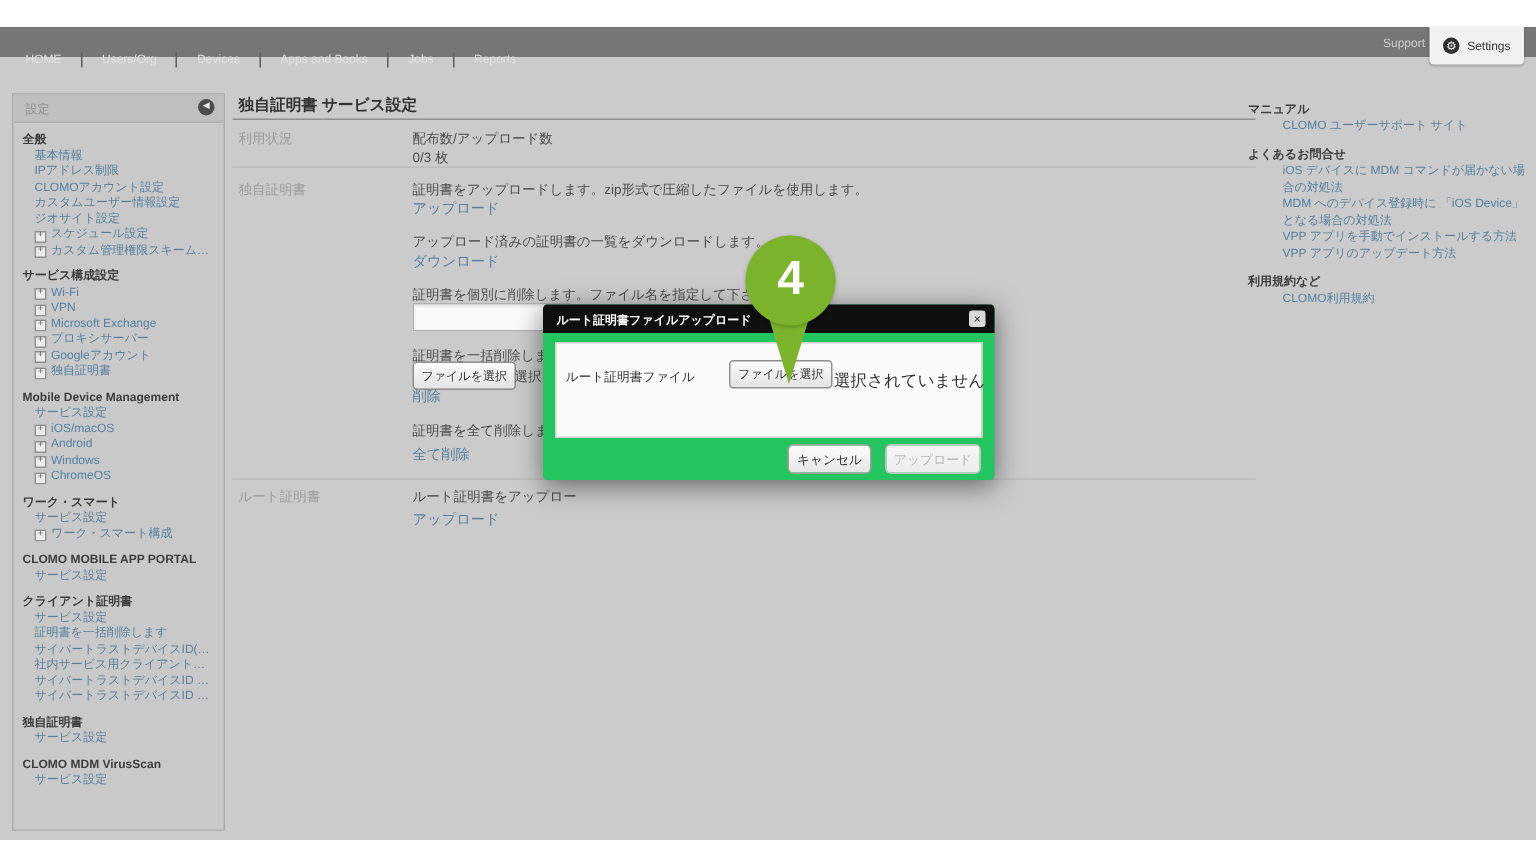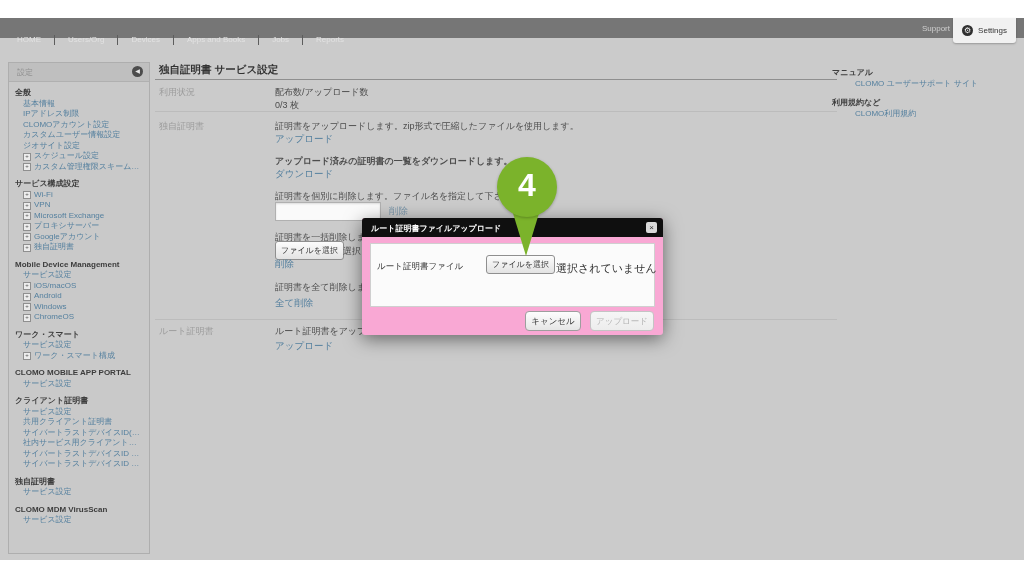--- a/index.html
+++ b/index.html
@@ -37,21 +37,21 @@
   .name-input{position:absolute;left:275px;top:202px;width:100px;height:15px;border:1px solid #b0b0b0;background:#fafafa;box-shadow:inset 0 1px 2px rgba(0,0,0,.12);z-index:6;}
   .filebtn{position:absolute;font-size:8px;color:#333;background:linear-gradient(#fcfcfc,#e3e3e3);border:1px solid #8f8f8f;border-radius:3px;padding:3px 5px;z-index:6;cursor:pointer;white-space:nowrap;}
 
   
   .help{position:absolute;left:832px;top:67px;width:186px;z-index:6;}
   .help-group{margin-bottom:8px;}
   .help-title{font-size:8px;font-weight:bold;color:#3d3d3d;line-height:11px;}
   .help-link{font-size:8px;color:#55809f;line-height:11px;padding-left:7px;cursor:pointer;margin-left:16px;}
 
   
-  .modal{position:absolute;left:362px;top:218px;width:301px;height:117px;background:#f9a8d4;border-radius:3px;box-shadow:0 4px 18px rgba(0,0,0,.5);z-index:40;}
+  .modal{position:absolute;left:362px;top:203px;width:301px;height:117px;background:#22c55e;border-radius:3px;box-shadow:0 4px 18px rgba(0,0,0,.5);z-index:40;}
   .modal-titlebar{position:absolute;left:0;top:0;width:100%;height:19px;background:#0f0f0f;border-radius:3px 3px 0 0;}
   .modal-title{position:absolute;left:9px;top:5px;font-size:8px;font-weight:bold;color:#fff;white-space:nowrap;}
   .modal-close{position:absolute;right:6px;top:4px;width:11px;height:11px;background:#d9d9d9;border-radius:2px;color:#333;font-size:8px;line-height:11px;text-align:center;cursor:pointer;}
   .modal-box{position:absolute;left:8px;top:25px;width:283px;height:62px;background:#fbfbfb;border:1px solid #cfcfcf;}
   .modal-field-label{position:absolute;left:15px;top:43px;font-size:8.5px;color:#333;z-index:41;}
   .modal-filebtn{position:absolute;left:124px;top:37px;z-index:41;}
   .modal-filestatus{position:absolute;left:194px;top:43px;font-size:11px;color:#333;z-index:41;white-space:nowrap;}
   .mbtn{position:absolute;font-size:8.5px;color:#333;background:linear-gradient(#fdfdfd,#e6e6e6);border:1px solid #9e9e9e;border-radius:4px;text-align:center;cursor:pointer;z-index:41;}
   .mbtn.cancel{left:163px;top:93px;width:54px;height:18px;line-height:18px;}
   .mbtn.disabled{left:228px;top:93px;width:62px;height:18px;line-height:18px;color:#b3b3b3;border-color:#c4c4c4;background:linear-gradient(#f6f6f6,#ededed);cursor:default;}
@@ -121,21 +121,21 @@
           <div class="side-item"><span>サービス設定</span></div>
           <div class="side-item"><span class="plus">+</span><span>ワーク・スマート構成</span></div>
         </div>
         <div class="sec">
           <div class="sec-title">CLOMO MOBILE APP PORTAL</div>
           <div class="side-item"><span>サービス設定</span></div>
         </div>
         <div class="sec">
           <div class="sec-title">クライアント証明書</div>
           <div class="side-item"><span>サービス設定</span></div>
-          <div class="side-item"><span>共用クライアント証明書</span></div>
+          <div class="side-item"><span>証明書を一括削除します</span></div>
           <div class="side-item"><span>サイバートラストデバイスID(pilot)...</span></div>
           <div class="side-item"><span>社内サービス用クライアント証明書</span></div>
           <div class="side-item"><span>サイバートラストデバイスID G3is...</span></div>
           <div class="side-item"><span>サイバートラストデバイスID G3is(...</span></div>
         </div>
         <div class="sec">
           <div class="sec-title">独自証明書</div>
           <div class="side-item"><span>サービス設定</span></div>
         </div>
         <div class="sec">
@@ -149,21 +149,21 @@
   <div class="hr dark" style="top:79px;"></div>
 
   <div class="flabel" style="top:86px;">利用状況</div>
   <div class="ftext" style="top:86px;">配布数/アップロード数</div>
   <div class="ftext" style="top:99px;">0/3 枚</div>
   <div class="hr" style="top:111px;"></div>
 
   <div class="flabel" style="top:120px;">独自証明書</div>
   <div class="ftext" style="top:120px;">証明書をアップロードします。zip形式で圧縮したファイルを使用します。</div>
   <div class="flink" style="top:133px;">アップロード</div>
-  <div class="ftext" style="top:155px;font-weight:bold;">アップロード済みの証明書の一覧をダウンロードします。</div>
+  <div class="ftext" style="top:155px;">アップロード済みの証明書の一覧をダウンロードします。</div>
   <div class="flink" style="top:168px;text-align:right;">ダウンロード</div>
   <div class="ftext" style="top:190px;">証明書を個別に削除します。ファイル名を指定して下さい。</div>
   <input class="name-input" style="">
   <div class="flink" style="left:389px;top:205px;color:#7a95a8;">削除</div>
   <div class="ftext" style="top:231px;">証明書を一括削除します。</div>
   <button class="filebtn" style="left:275px;top:241px;">ファイルを選択</button>
   <div class="ftext" style="left:343px;top:245px;">選択さ</div>
   <div class="flink" style="top:258px;">削除</div>
   <div class="ftext" style="top:281px;">証明書を全て削除します。</div>
   <div class="flink" style="top:297px;">全て削除</div>
@@ -172,20 +172,27 @@
   <div class="flabel" style="top:325px;">ルート証明書</div>
   <div class="ftext" style="top:325px;">ルート証明書をアップロー</div>
   <div class="flink" style="top:340px;">アップロード</div>
 
   <div class="help">
       <div class="help-group">
         <div class="help-title">マニュアル</div>
         <div class="help-link">CLOMO ユーザーサポート サイト</div>
       </div>
       <div class="help-group">
+        <div class="help-title">よくあるお問合せ</div>
+        <div class="help-link">iOS デバイスに MDM コマンドが届かない場合の対処法</div>
+        <div class="help-link">MDM へのデバイス登録時に 「iOS Device」 となる場合の対処法</div>
+        <div class="help-link">VPP アプリを手動でインストールする方法</div>
+        <div class="help-link">VPP アプリのアップデート方法</div>
+      </div>
+      <div class="help-group">
         <div class="help-title">利用規約など</div>
         <div class="help-link">CLOMO利用規約</div>
       </div>
     </div>
 
   <div class="modal">
     <div class="modal-titlebar">
       <span class="modal-title">ルート証明書ファイルアップロード</span>
       <span class="modal-close">×</span>
     </div>

